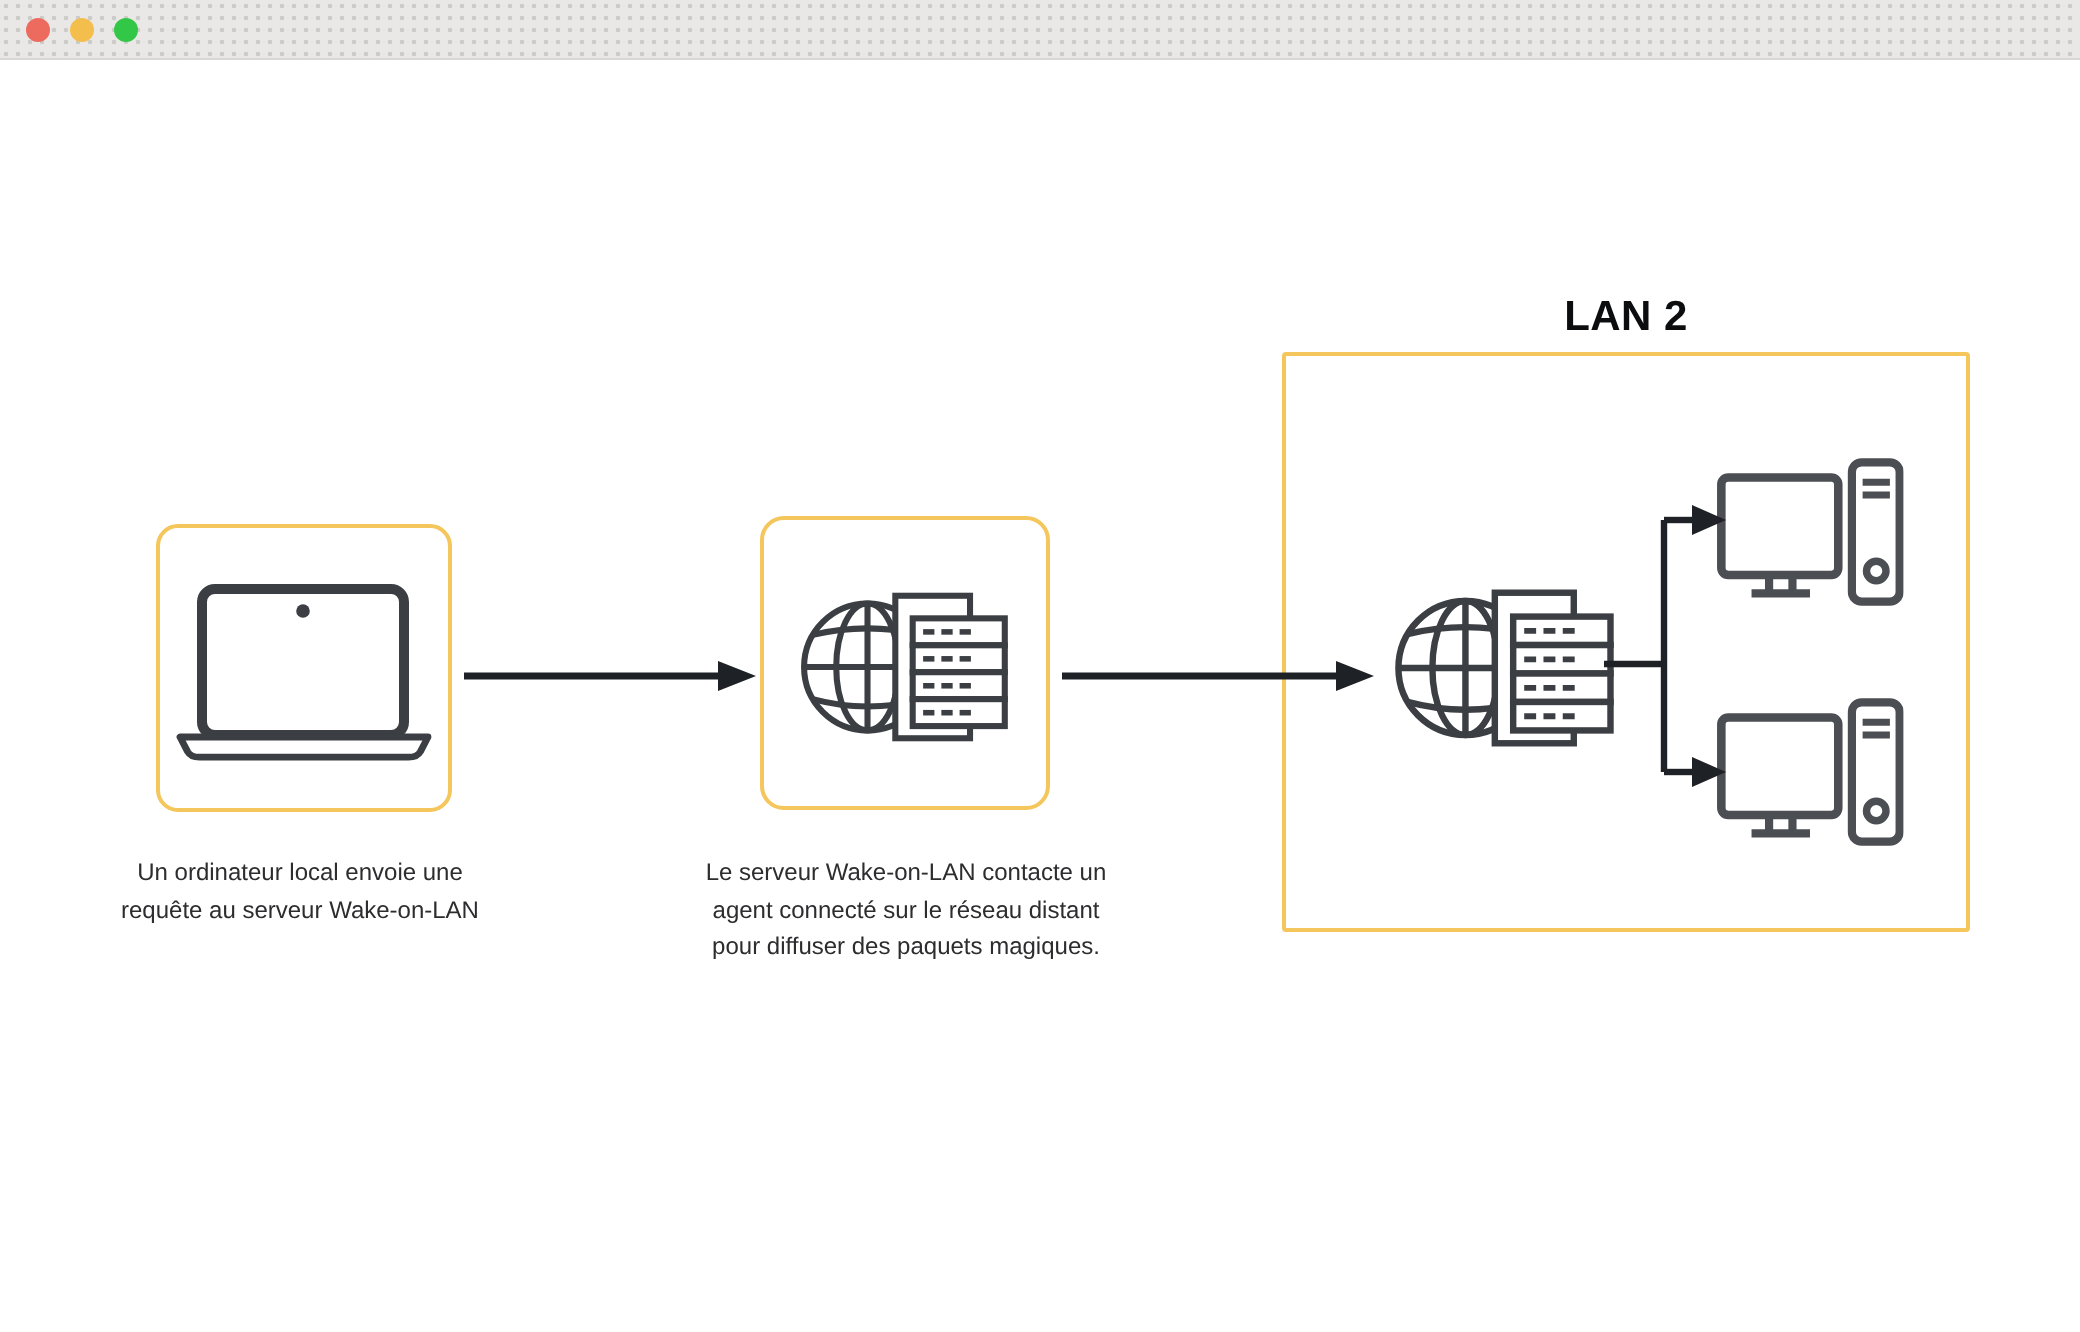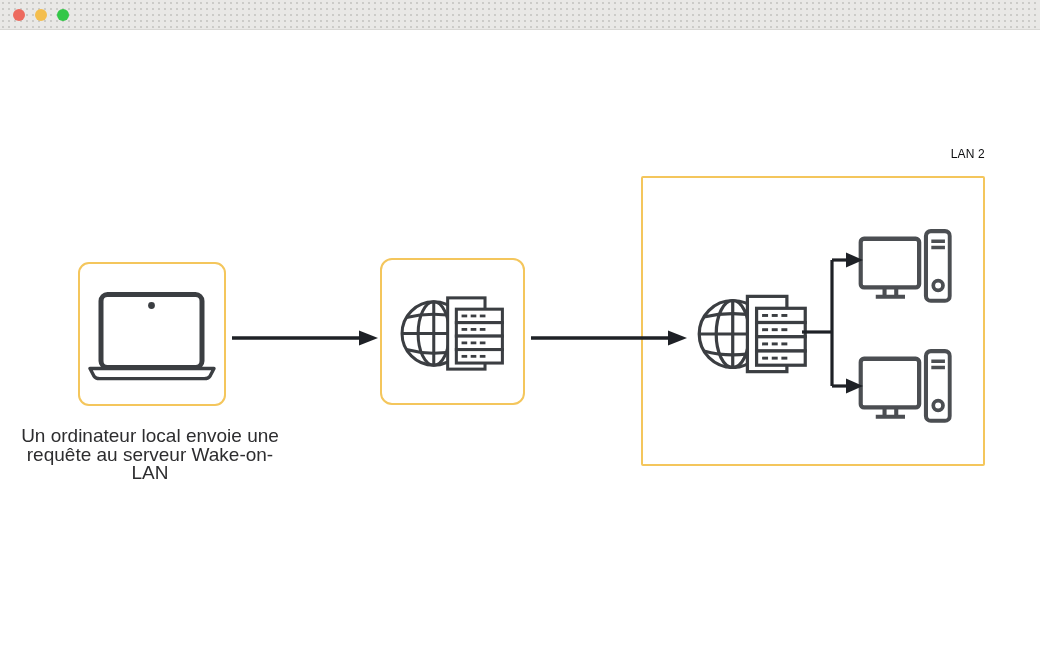--- a/index.html
+++ b/index.html
@@ -27,31 +27,31 @@
   .node-box {
     position:absolute; background:#fff;
     border:2px solid var(--box-border,#F4C65C);
   }
   #lan1-box      { left:78px;  top:262px; width:148px; height:144px; border-radius:11px; }
   #internet-box  { left:380px; top:258px; width:145px; height:147px; border-radius:12px; }
   #lan2-box      { left:641px; top:176px; width:344px; height:290px; border-radius:2px; }
 
   
   .node-title {
-    position:absolute; text-align:right; font-weight:normal;
-    font-size:12px; letter-spacing:.2px; color:var(--title-text,#0C0D0F);
+    position:absolute; text-align:center; font-weight:bold;
+    font-size:21px; letter-spacing:.2px; color:var(--title-text,#0C0D0F);
   }
   #lan1-title     { left:78px;  top:229px; width:148px; }
   #internet-title { left:380px; top:229px; width:145px; }
   #lan2-title     { left:641px; top:147px; width:344px; }
 
   
   .node-caption {
     position:absolute; text-align:center; white-space:pre-line;
-    font-size:19px; line-height:18.6px; color:var(--caption-text,#2D2D2F);
+    font-size:12px; line-height:18.6px; color:var(--caption-text,#2D2D2F);
   }
   #lan1-caption     { left:20px;  top:427px; width:260px; }
   #internet-caption { left:322px; top:427px; width:262px; }
   #lan2-caption     { left:697px; top:483px; width:262px; }
 
   
   .icon { position:absolute; color:var(--icon-stroke,#3B3E42); }
   .device-icon { color:var(--device-stroke,#4B4E52); }
   .arrow-svg { position:absolute; color:var(--arrow,#1E2126); }
 
@@ -167,14 +167,17 @@
       <line x1="33" y1="13" x2="33" y2="139"></line>
       <line x1="33" y1="13" x2="49" y2="13"></line>
       <line x1="33" y1="139" x2="49" y2="139"></line>
     </g>
     <polygon points="47,5.5 47,20.5 64,13" fill="currentColor"></polygon>
     <polygon points="47,131.5 47,146.5 64,139" fill="currentColor"></polygon>
   </svg>
 
   <div class="node-caption" id="lan1-caption">Un ordinateur local envoie une
 requête au serveur Wake-on-LAN</div>
+  <div class="node-caption" id="internet-caption">Le serveur Wake-on-LAN contacte un
+agent connecté sur le réseau distant
+pour diffuser des paquets magiques.</div>
 
 </div>
 
 </body></html>

